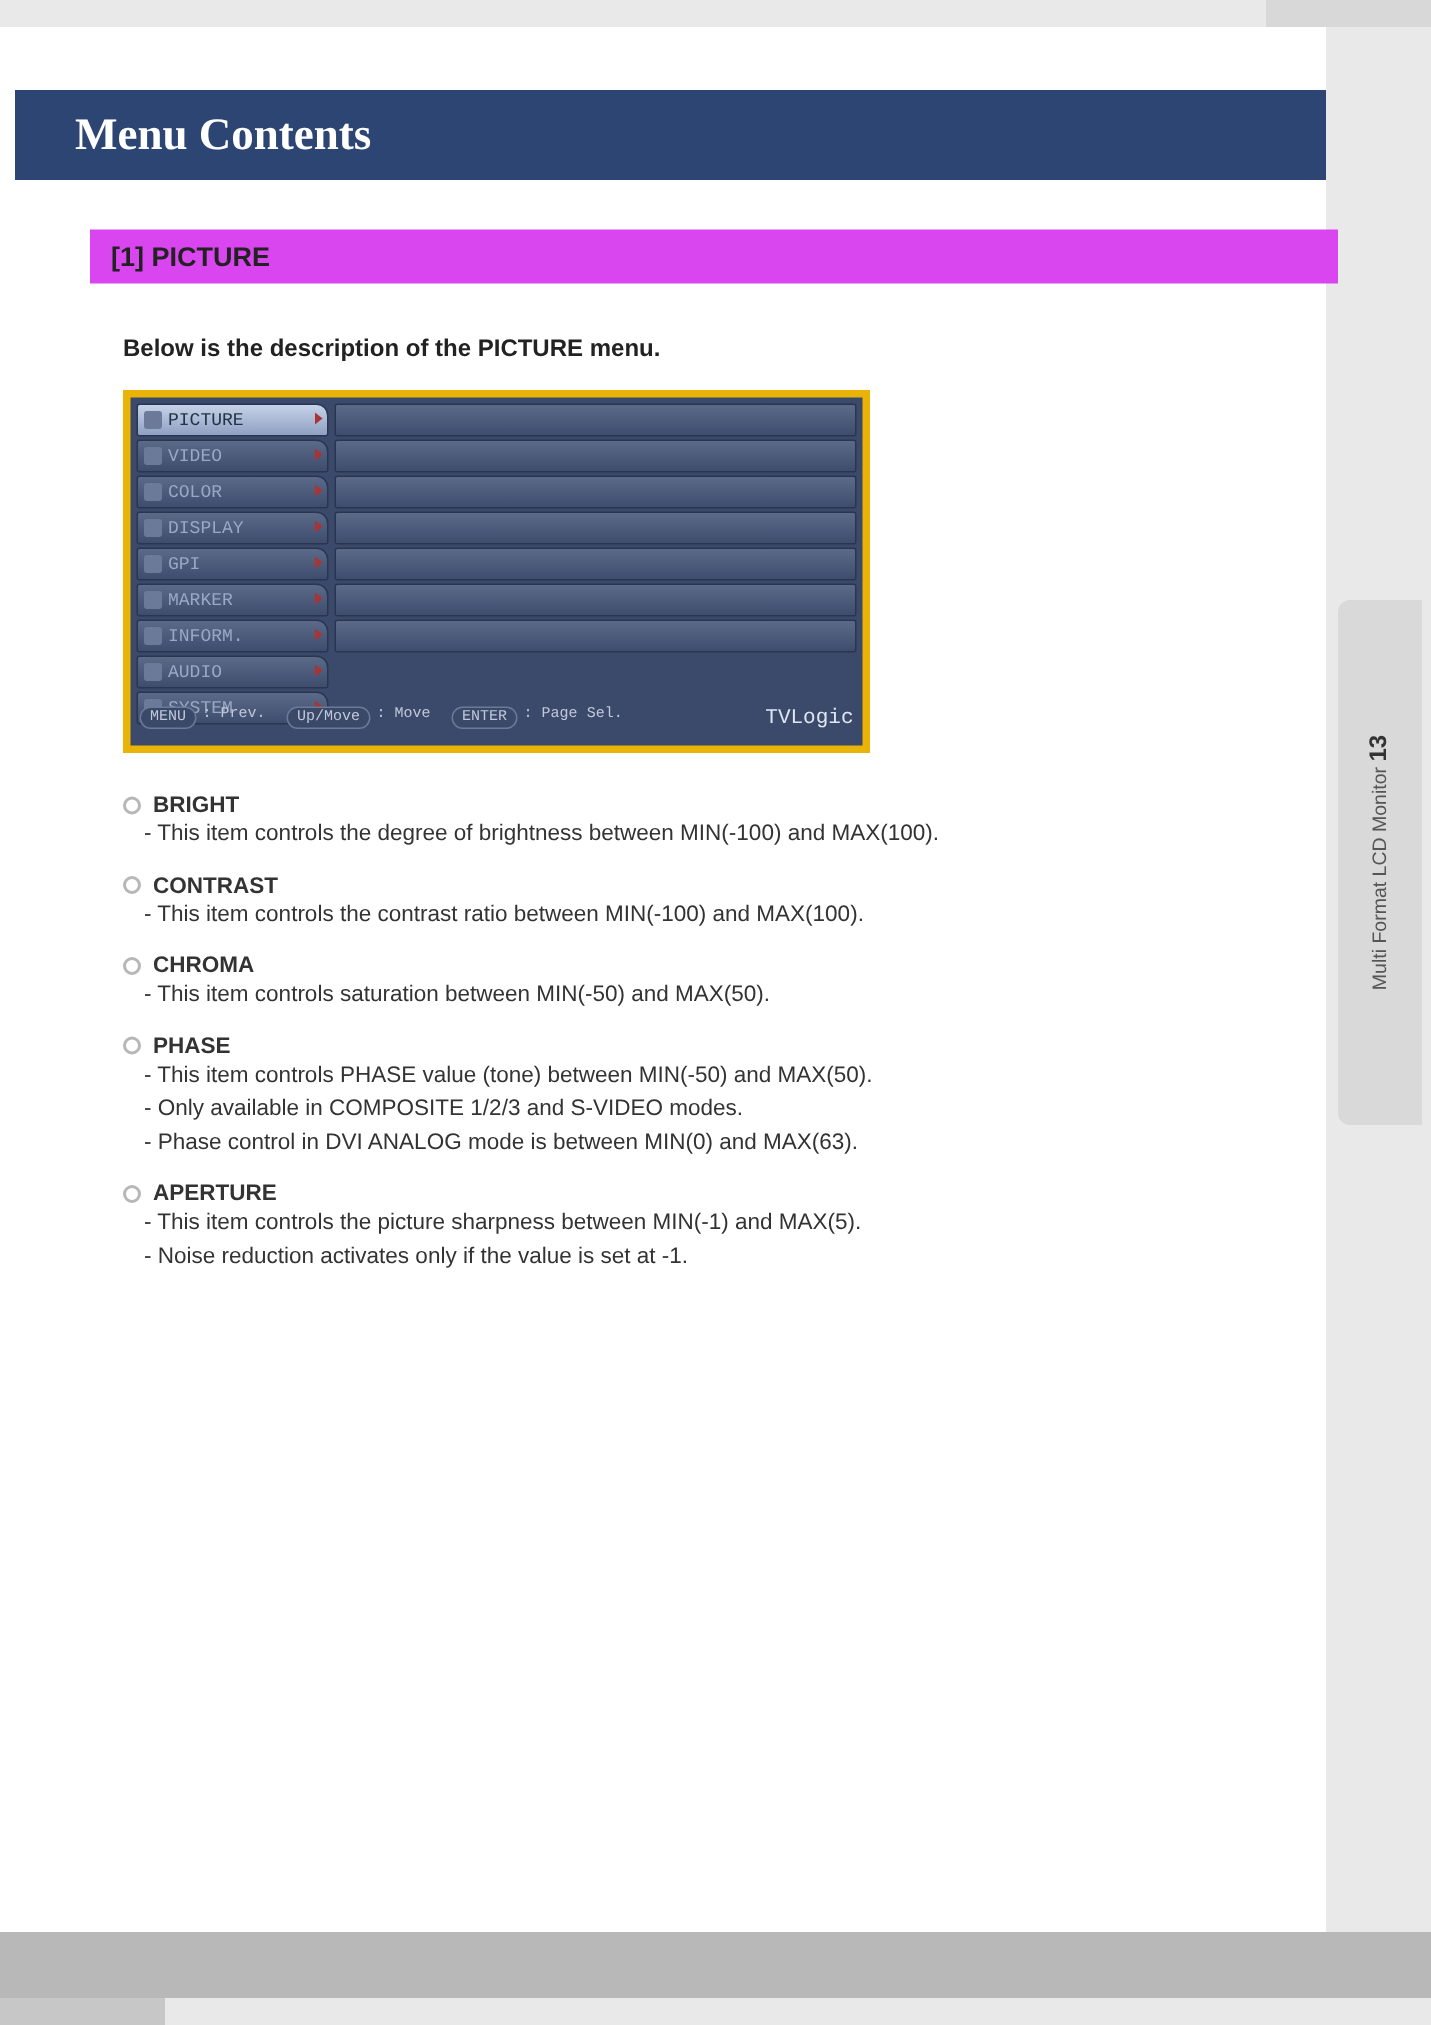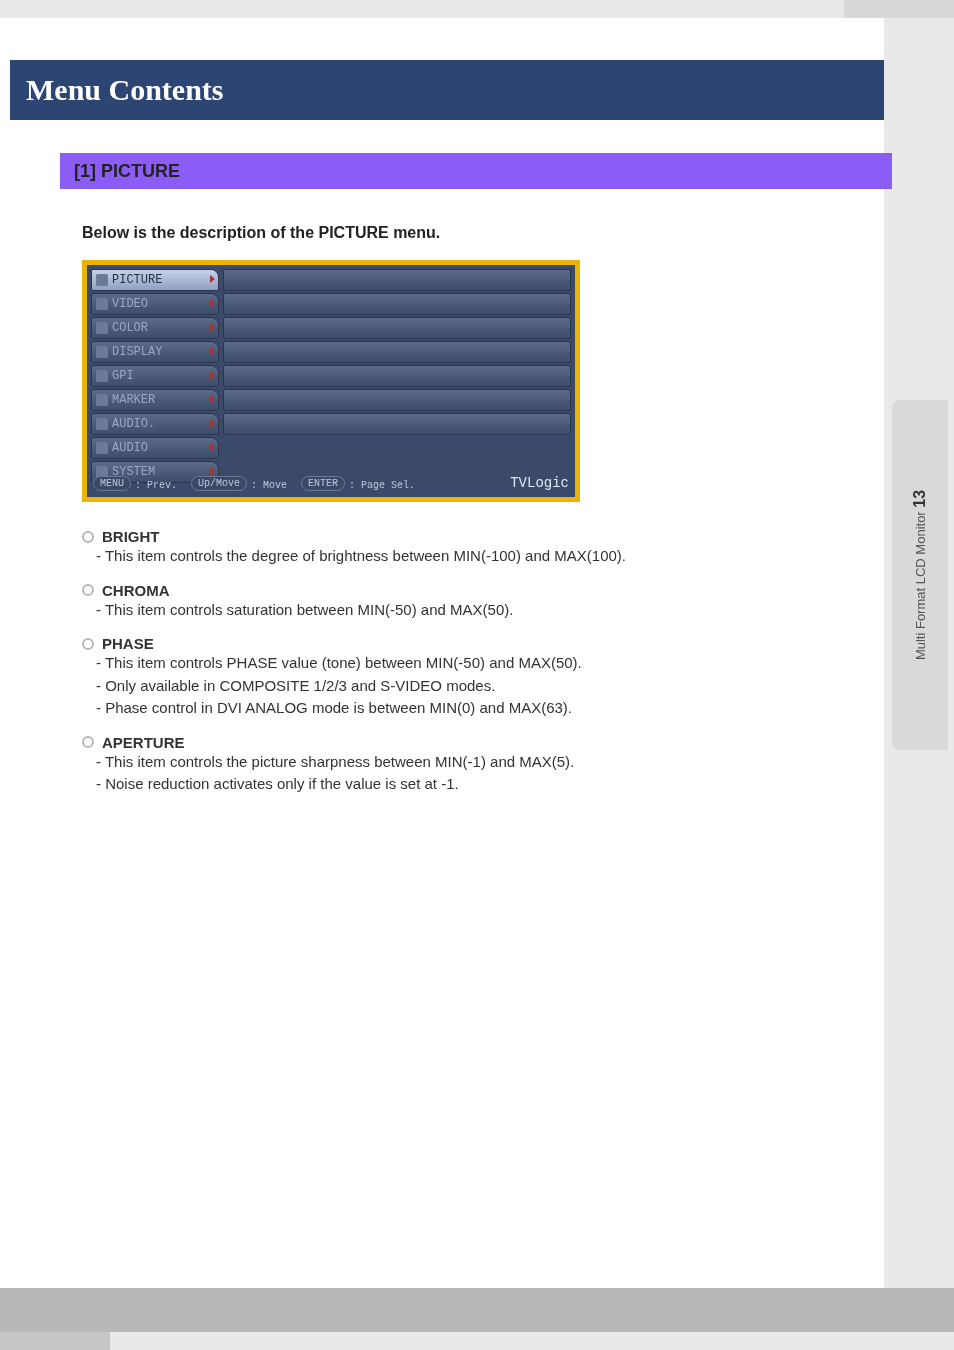--- a/index.html
+++ b/index.html
@@ -1,32 +1,32 @@
 <!DOCTYPE html>
 <html><head>
 <meta charset="utf-8">
 <style>
   html,body{margin:0;padding:0;width:954px;height:1350px;font-family:"Segoe UI",Arial,sans-serif;background:#fff;overflow:hidden}
   .page{position:relative;width:954px;height:1350px;background:#e9e9e9}
   .trim-tr{position:absolute;top:0;right:0;width:110px;height:18px;background:#d8d8d8}
   .trim-bl{position:absolute;bottom:0;left:0;width:110px;height:18px;background:#c7c7c7}
   .sheet{position:absolute;top:18px;left:0;right:70px;bottom:18px;background:#fff}
-  .header{position:absolute;top:42px;left:10px;right:0;height:60px;background:#2c4572;color:#fff;display:flex;align-items:center;padding-left:16px;font-family:Georgia,'Times New Roman',serif;font-size:30px;font-weight:600}
-  .section{position:absolute;top:135px;left:60px;right:-8px;height:36px;background:#8b5cf6;color:#222;display:flex;align-items:center;padding-left:14px;font-size:18px;font-weight:600;font-family:Arial,sans-serif}
+  .header{position:absolute;top:42px;left:10px;right:0;height:60px;background:#2c4572;color:#fff;display:flex;align-items:center;padding-left:40px;font-family:Georgia,'Times New Roman',serif;font-size:30px;font-weight:600}
+  .section{position:absolute;top:135px;left:60px;right:-8px;height:36px;background:#d946ef;color:#222;display:flex;align-items:center;padding-left:14px;font-size:18px;font-weight:600;font-family:Arial,sans-serif}
   .content{position:absolute;top:200px;left:82px;right:16px}
   .intro{font-weight:700;font-size:16px;color:#222;margin:6px 0 18px 0}
   .osd{width:488px;height:232px;background:#3b4a6a;border:5px solid #eab308;position:relative;font-family:'Courier New',monospace;color:#9aa8c5}
   .osd-left{position:absolute;top:4px;left:4px;width:128px;bottom:32px}
   .osd-right{position:absolute;top:4px;left:136px;right:4px;bottom:32px}
   .tab{height:20px;margin-bottom:2px;background:linear-gradient(#5b6a88,#3e4d6d);border:1px solid #2b3550;display:flex;align-items:center;padding-left:4px;font-size:12px;position:relative;border-radius:2px 8px 2px 2px}
   .tab.active{background:linear-gradient(#c6d2e9,#8fa0c2);color:#234}
   .tab .tri{position:absolute;right:3px;top:5px;width:0;height:0;border-left:5px solid #a33;border-top:4px solid transparent;border-bottom:4px solid transparent}
   .tab .ic{width:12px;height:12px;margin-right:4px;display:inline-block;background:#6b7a98;border-radius:2px}
   .row{height:20px;margin-bottom:2px;background:linear-gradient(#5b6a88,#3e4d6d);border:1px solid #2b3550;border-radius:2px}
-  .osd-footer{position:absolute;left:6px;right:6px;bottom:6px;height:20px;display:flex;align-items:flex-end;font-size:10px;color:#c0c8da}
+  .osd-footer{position:absolute;left:6px;right:6px;bottom:6px;height:20px;display:flex;align-items:flex-start;font-size:10px;color:#c0c8da}
   .pill{border:1px solid #6b7a98;border-radius:8px;padding:1px 6px;margin-right:4px;background:#3a4968}
   .osd-footer .brand{margin-left:auto;font-size:14px;color:#dfe6f2;font-family:'Courier New',monospace}
   .items{margin-top:26px}
   .item{margin:14px 0 6px 0}
   .item-head{display:flex;align-items:center;font-weight:700;font-size:15px;color:#333}
   .bullet{width:8px;height:8px;border-radius:50%;border:2px solid #b7b7b7;margin-right:8px;background:#fff;flex:0 0 auto}
   .item-body{margin-left:14px;font-size:15px;color:#333;line-height:1.5}
   .sidetab{position:absolute;right:6px;top:400px;width:56px;height:350px;background:#d9d9d9;border-radius:8px 0 0 8px;display:flex;align-items:center;justify-content:center}
   .sidetab-inner{transform:rotate(-90deg);white-space:nowrap;font-size:13px;color:#555}
   .sidetab-inner b{font-size:16px;color:#333}
@@ -78,21 +78,21 @@
               <span>GPI</span>
               <span class="tri"></span>
             </div>
             <div class="tab">
               <span class="ic"></span>
               <span>MARKER</span>
               <span class="tri"></span>
             </div>
             <div class="tab">
               <span class="ic"></span>
-              <span>AUDIO.</span>
+              <span>INFORM.</span>
               <span class="tri"></span>
             </div>
             <div class="tab">
               <span class="ic"></span>
               <span>AUDIO</span>
               <span class="tri"></span>
             </div>
             <div class="tab">
               <span class="ic"></span>
               <span>SYSTEM</span>
@@ -127,20 +127,29 @@
               <span class="bullet"></span>
               <span>BRIGHT</span>
             </div>
             <div class="item-body">
               <div>- This item controls the degree of brightness between MIN(-100) and MAX(100).</div>
             </div>
           </div>
           <div class="item">
             <div class="item-head">
               <span class="bullet"></span>
+              <span>CONTRAST</span>
+            </div>
+            <div class="item-body">
+              <div>- This item controls the contrast ratio between MIN(-100) and MAX(100).</div>
+            </div>
+          </div>
+          <div class="item">
+            <div class="item-head">
+              <span class="bullet"></span>
               <span>CHROMA</span>
             </div>
             <div class="item-body">
               <div>- This item controls saturation between MIN(-50) and MAX(50).</div>
             </div>
           </div>
           <div class="item">
             <div class="item-head">
               <span class="bullet"></span>
               <span>PHASE</span>

